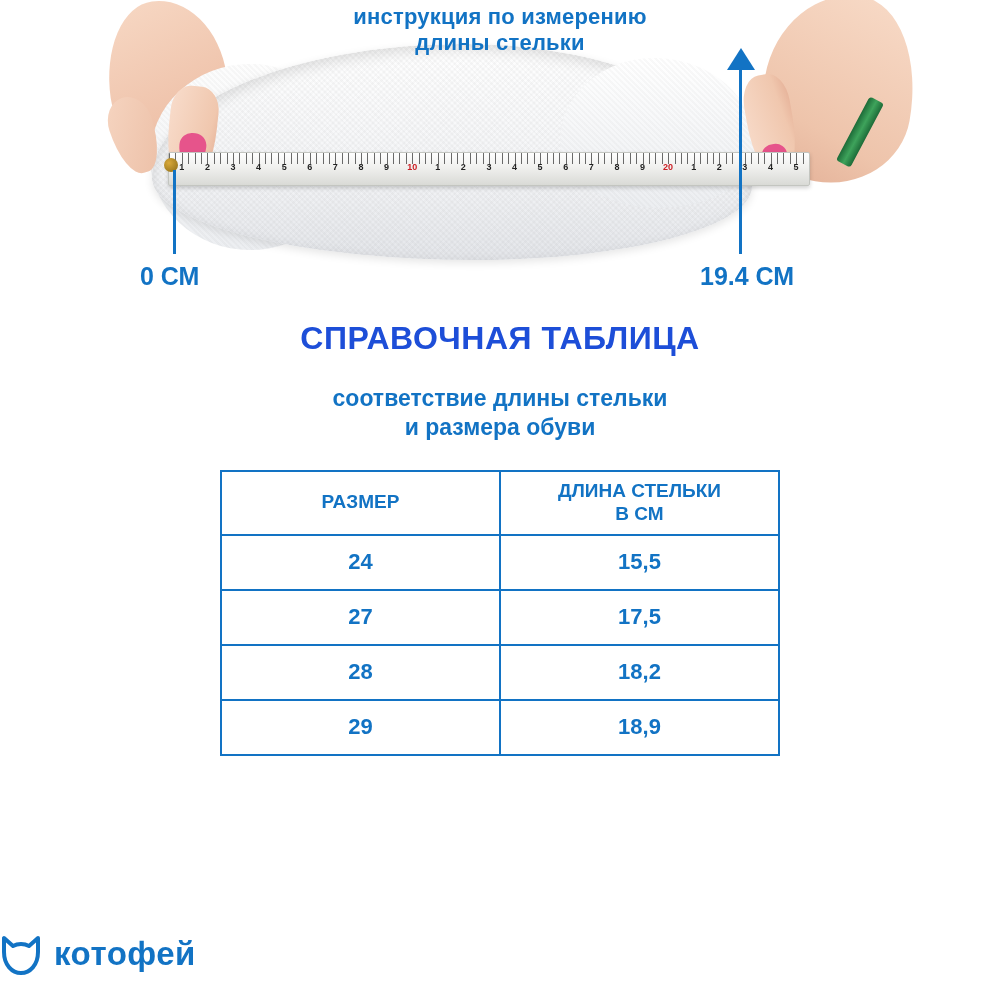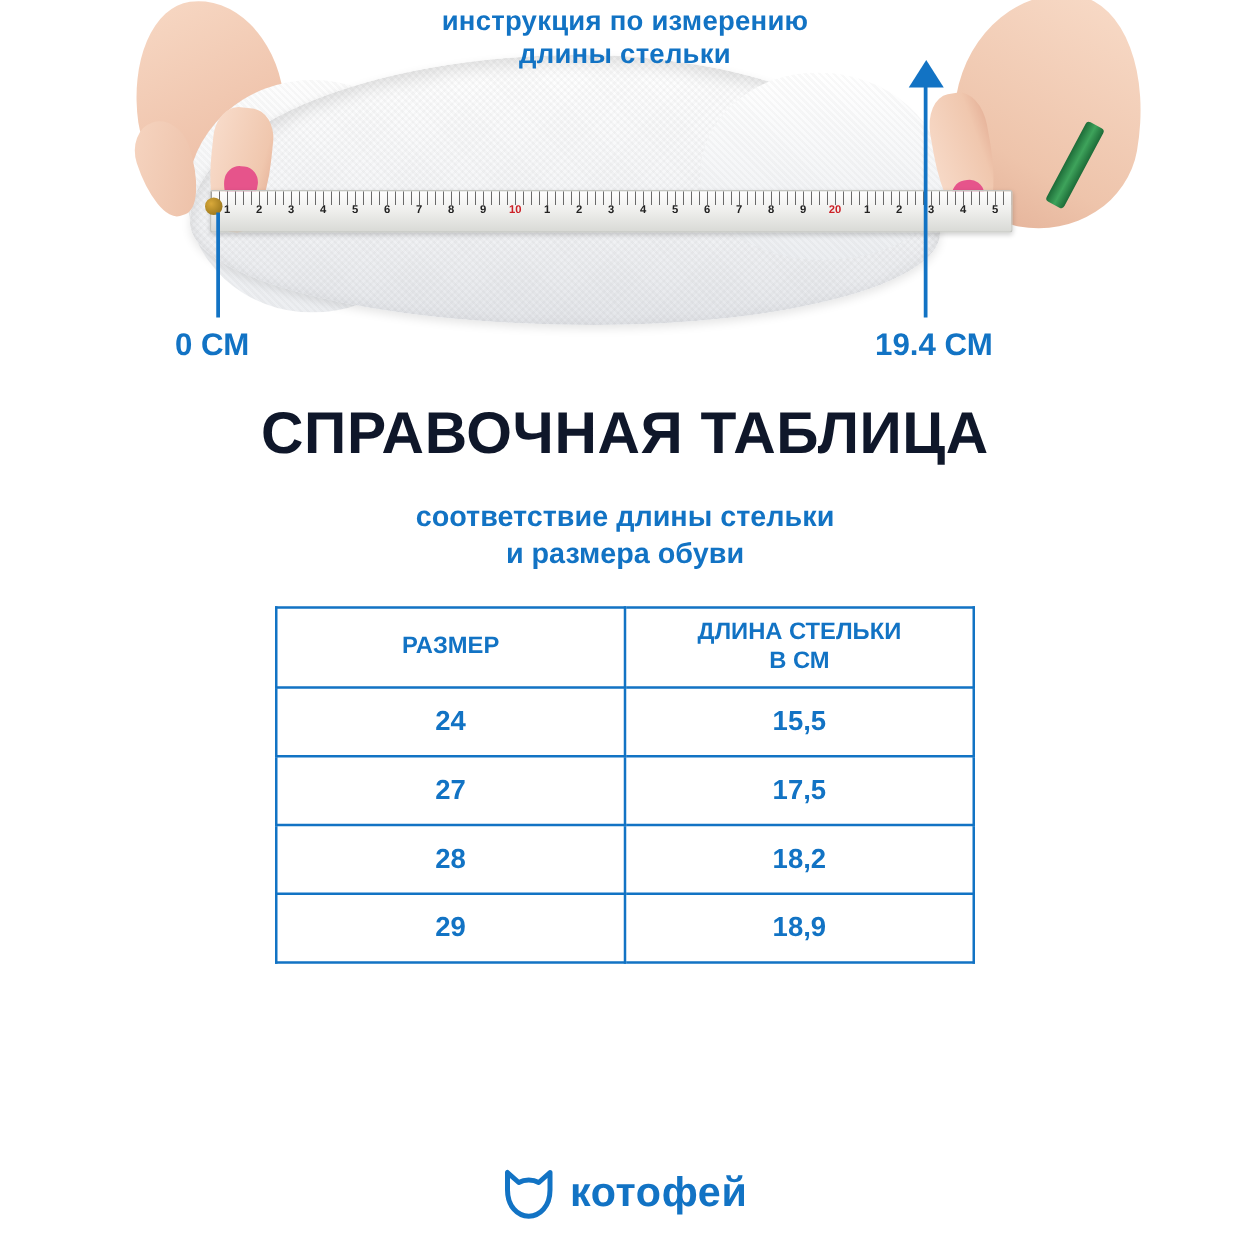--- a/index.html
+++ b/index.html
@@ -257,23 +257,23 @@
     color: #1273c4;
     z-index: 27;
   }
   .cm-left { left: 140px; top: 262px; }
   .cm-right { left: 700px; top: 262px; }
 
   
   .main-title {
     margin-top: 22px;
     text-align: center;
-    font-size: 47px;
-    font-weight: bold;
-    color: #0f172a;
+    font-size: 32px;
+    font-weight: bold;
+    color: #1d4ed8;
     letter-spacing: 0.5px;
     line-height: 1;
   }
   .subtitle {
     margin-top: 30px;
     text-align: center;
     font-size: 23px;
     font-weight: bold;
     color: #1273c4;
     line-height: 1.25;
@@ -305,21 +305,21 @@
   }
 
   
   .logo-row {
     position: absolute;
     left: 0;
     bottom: 24px;
     width: 1000px;
     display: flex;
     align-items: center;
-    justify-content: center;
+    justify-content: flex-start;
     gap: 12px;
   }
   .logo-mark {
     width: 42px;
     height: 44px;
     position: relative;
   }
   .logo-text {
     font-size: 33px;
     font-weight: bold;

